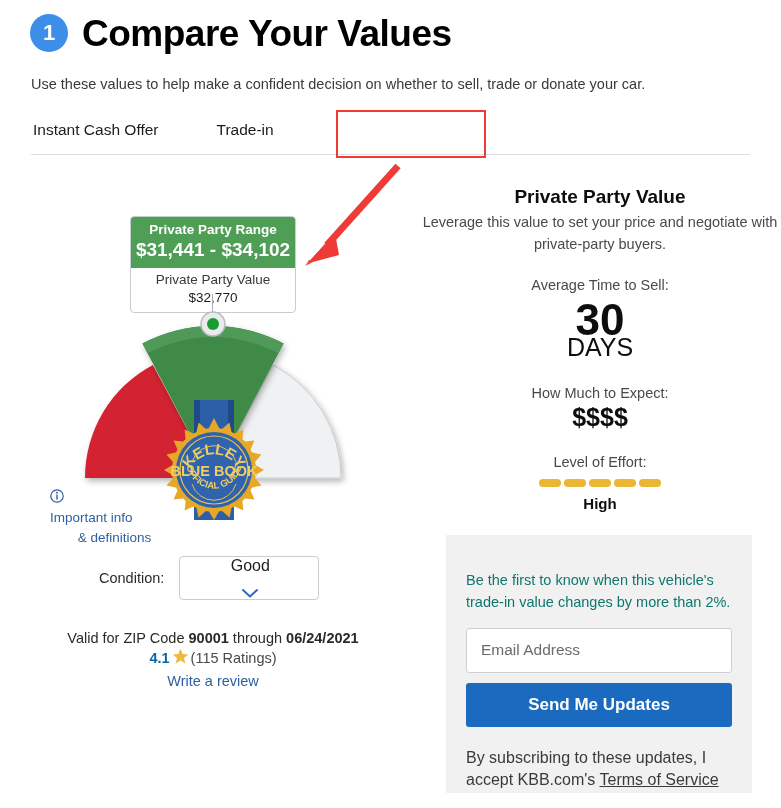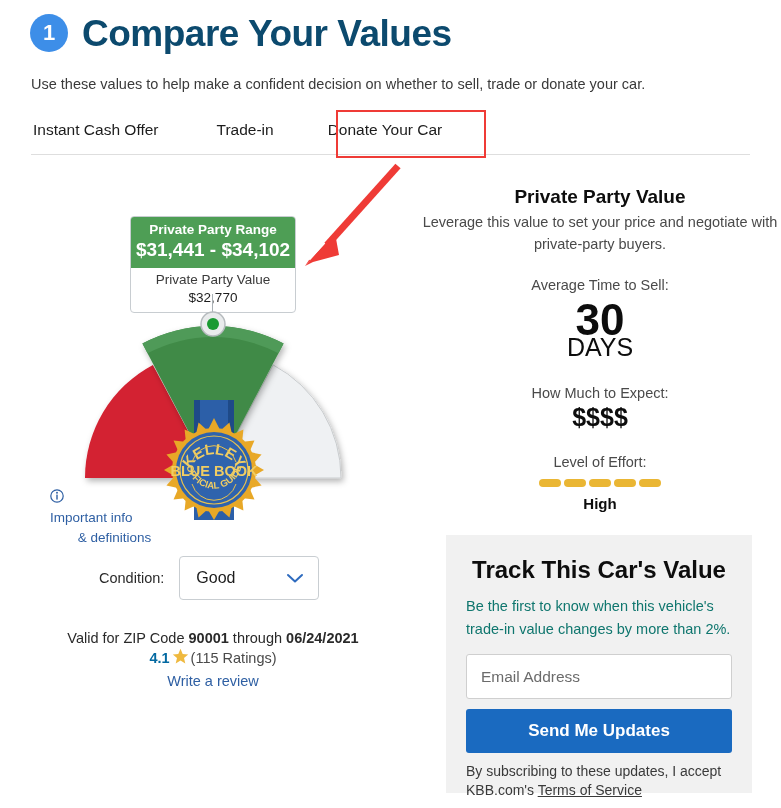--- a/index.html
+++ b/index.html
@@ -36,21 +36,21 @@
     font-weight: bold;
     display: flex;
     align-items: center;
     justify-content: center;
     line-height: 1;
   }
   .page-title {
     font-size: 37px;
     font-weight: bold;
     letter-spacing: -0.5px;
-    color: #0c4a6e;
+    color: #000000;
     line-height: 1;
     white-space: nowrap;
   }
   .subtitle {
     position: absolute;
     left: 31px;
     top: 76px;
     font-size: 14.5px;
     color: #3a3a3a;
     white-space: nowrap;
@@ -230,20 +230,21 @@
     height: 44px;
     border: 1px solid #c9ced2;
     border-radius: 4px;
     background: #ffffff;
     display: flex;
     align-items: center;
     justify-content: space-between;
     padding: 0 14px 0 16px;
     box-sizing: border-box;
     cursor: pointer;
+    flex-direction: column;
   }
   .condition-select .cs-value {
     font-size: 16px;
     color: #1c1c1c;
   }
 
   .zip-line {
     position: absolute;
     left: 0;
     top: 630px;
@@ -386,40 +387,39 @@
     border: none;
     border-radius: 3px;
     background: #1a6ac0;
     color: #ffffff;
     font-family: "Liberation Sans", sans-serif;
     font-size: 17px;
     font-weight: bold;
     cursor: pointer;
   }
   .fineprint {
-    margin-top: 9px;
-    font-size: 14px;
+    margin-top: 20px;
+    font-size: 16px;
     color: #3a3a3a;
     line-height: 1.35;
   }
   .fineprint a { color: #3a3a3a; text-decoration: underline; }
 </style>
 </head>
 <body>
 
 <div class="header">
   <div class="step-badge">1</div>
   <div class="page-title">Compare Your Values</div>
 </div>
 <div class="subtitle">Use these values to help make a confident decision on whether to sell, trade or donate your car.</div>
 
 <div class="tabbar">
   <div class="tab t0">Instant Cash Offer</div>
   <div class="tab t1">Trade-in</div>
-  <div class="tab t3">Donate Your Car</div>
 </div>
 
 <div class="annot-box"></div>
 <svg class="annot-arrow" viewBox="0 0 115 112">
   <g stroke="#ef3b36" fill="#ef3b36">
     <line x1="103" y1="6" x2="32" y2="85" stroke-width="7" stroke-linecap="butt"></line>
     <polygon points="10,106 41,72 36,95 14,100" stroke="none"></polygon>
     <polygon points="10,106 40,73 44,95 18,102" stroke="none"></polygon>
   </g>
 </svg>
@@ -556,20 +556,19 @@
 <div class="effort-bars">
   <span class="effort-seg"></span>
   <span class="effort-seg"></span>
   <span class="effort-seg"></span>
   <span class="effort-seg"></span>
   <span class="effort-seg"></span>
 </div>
 <div class="rc-big rc-effort-value">High</div>
 
 <div class="track-panel">
-  <div class="track-title">Track This Car's Value</div>
   <div class="track-desc">Be the first to know when this vehicle's trade-in value changes by more than 2%.</div>
   <input class="email-input" type="text" placeholder="Email Address" style="">
   <button class="send-button">Send Me Updates</button>
   <div class="fineprint">
     <span>By subscribing to these updates, I accept KBB.com's </span><a href="#">Terms of Service</a>
   </div>
 </div>
 
 </body></html>

